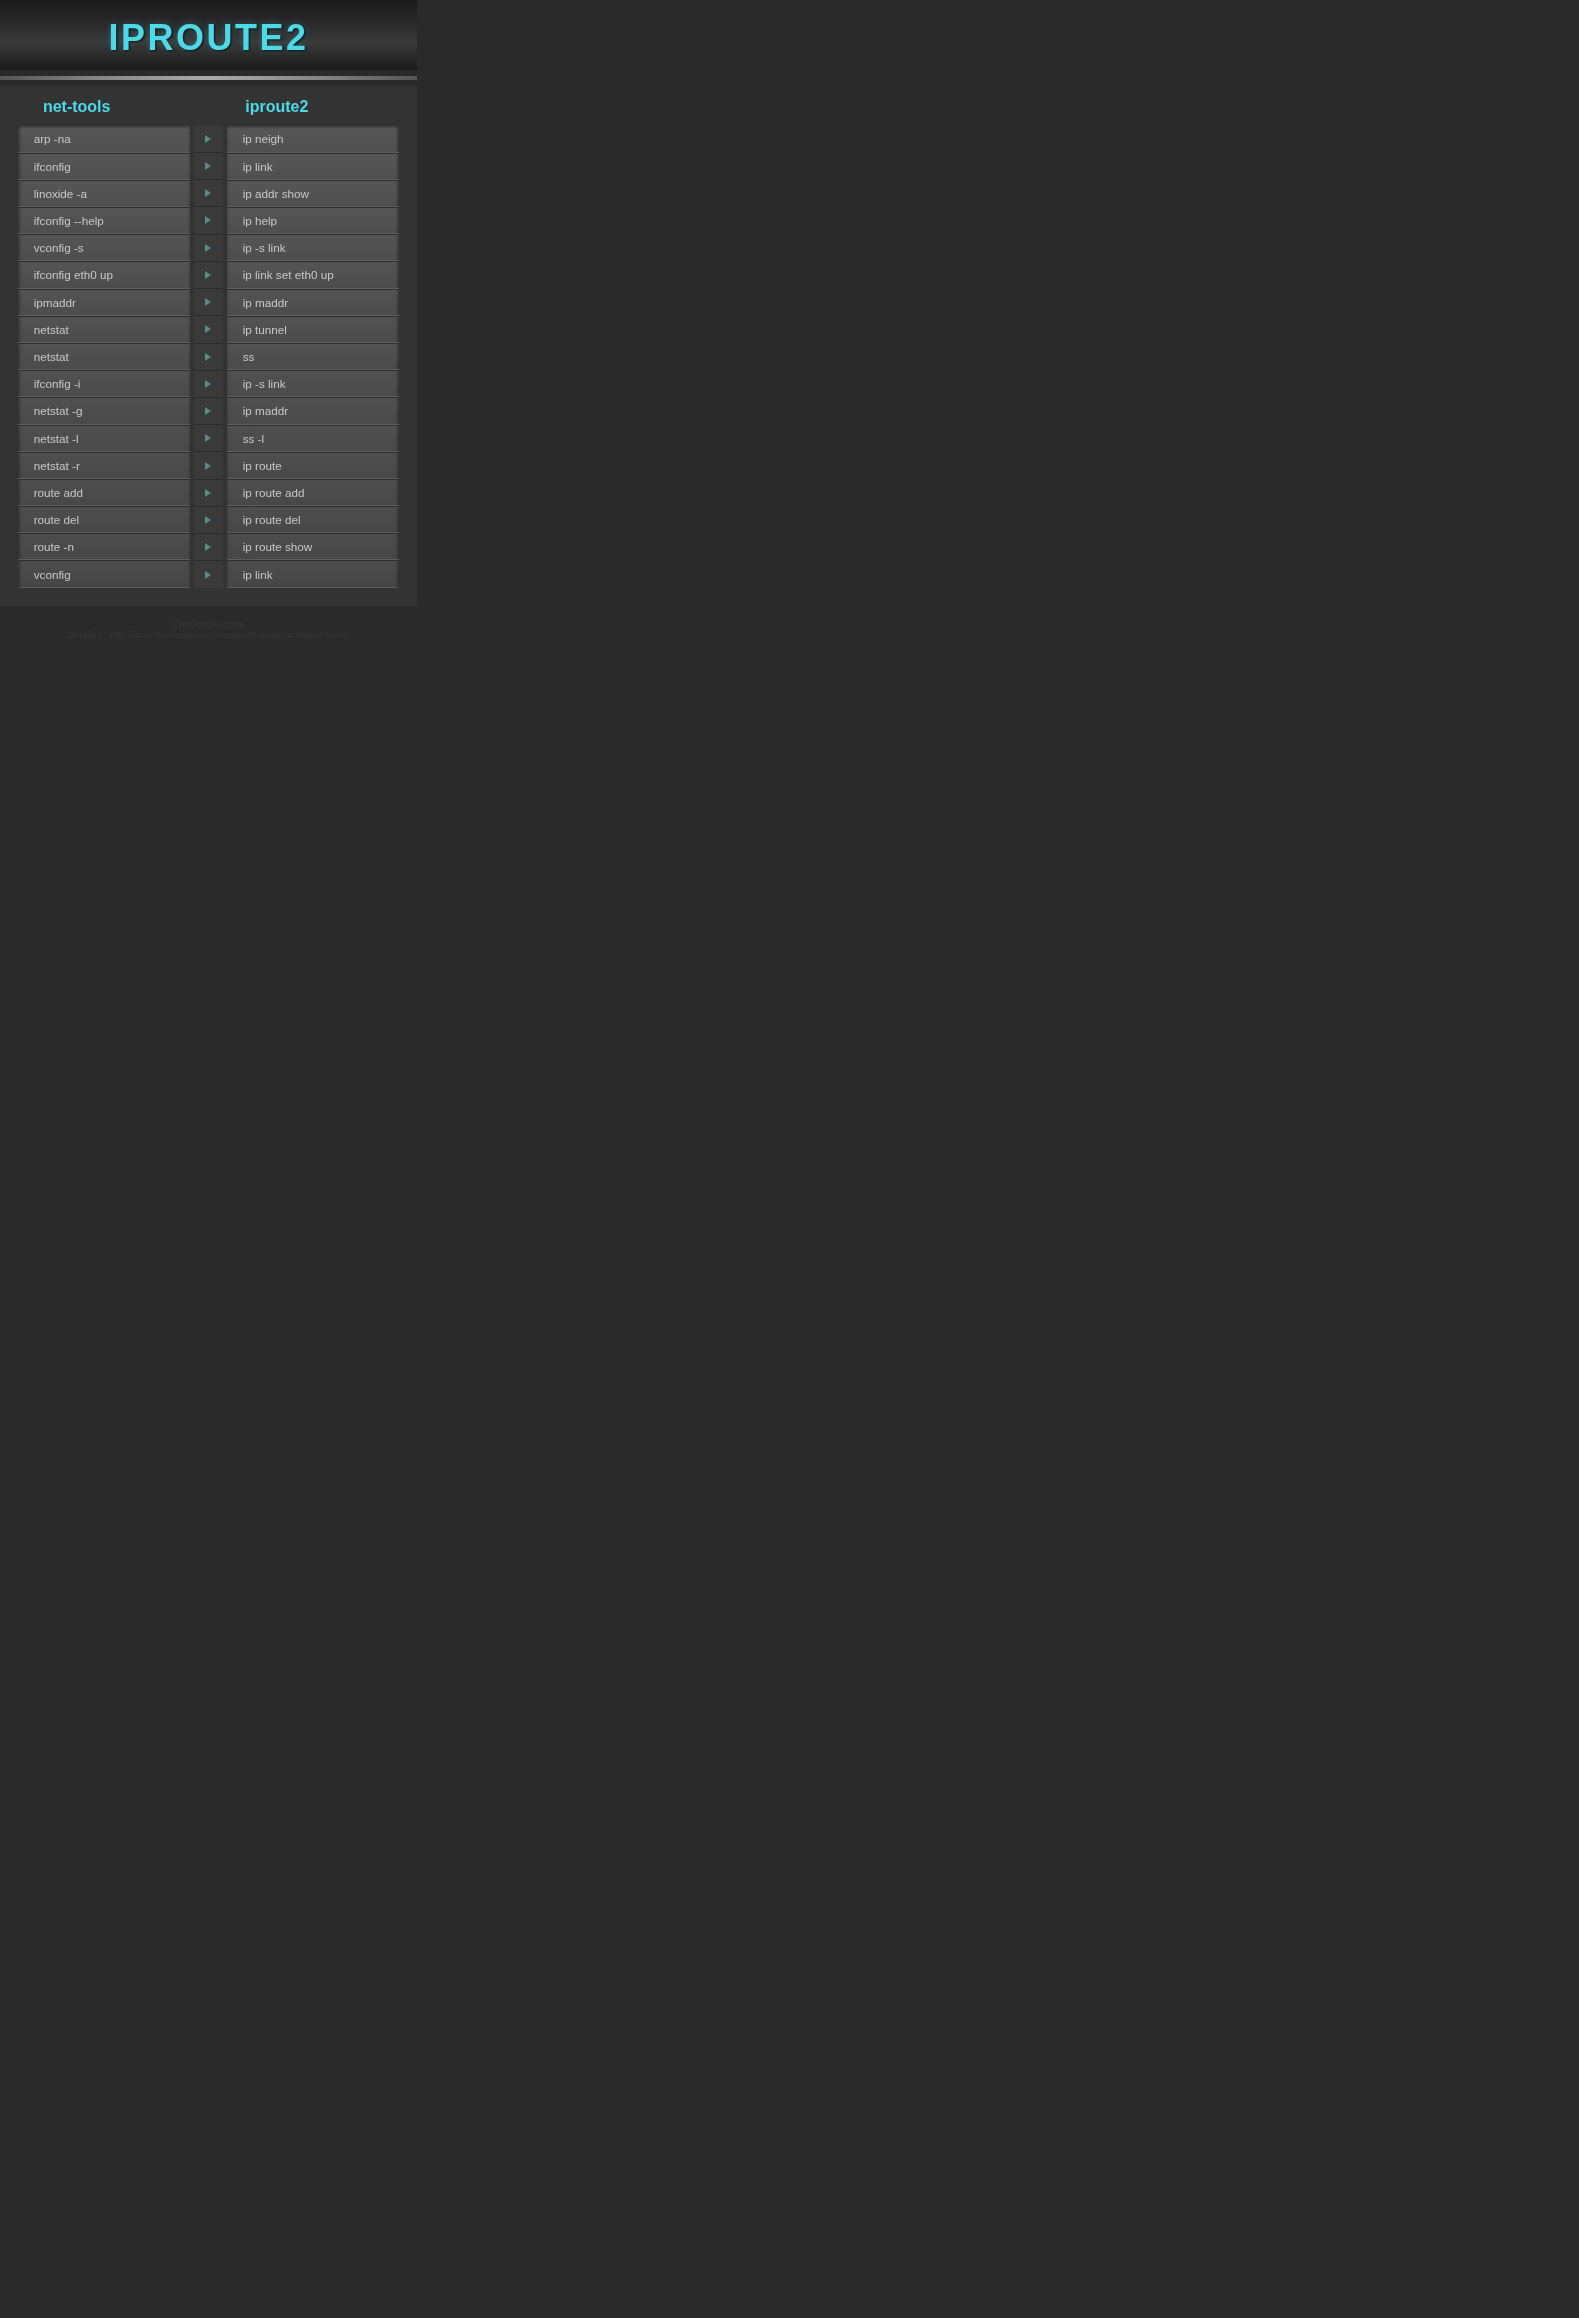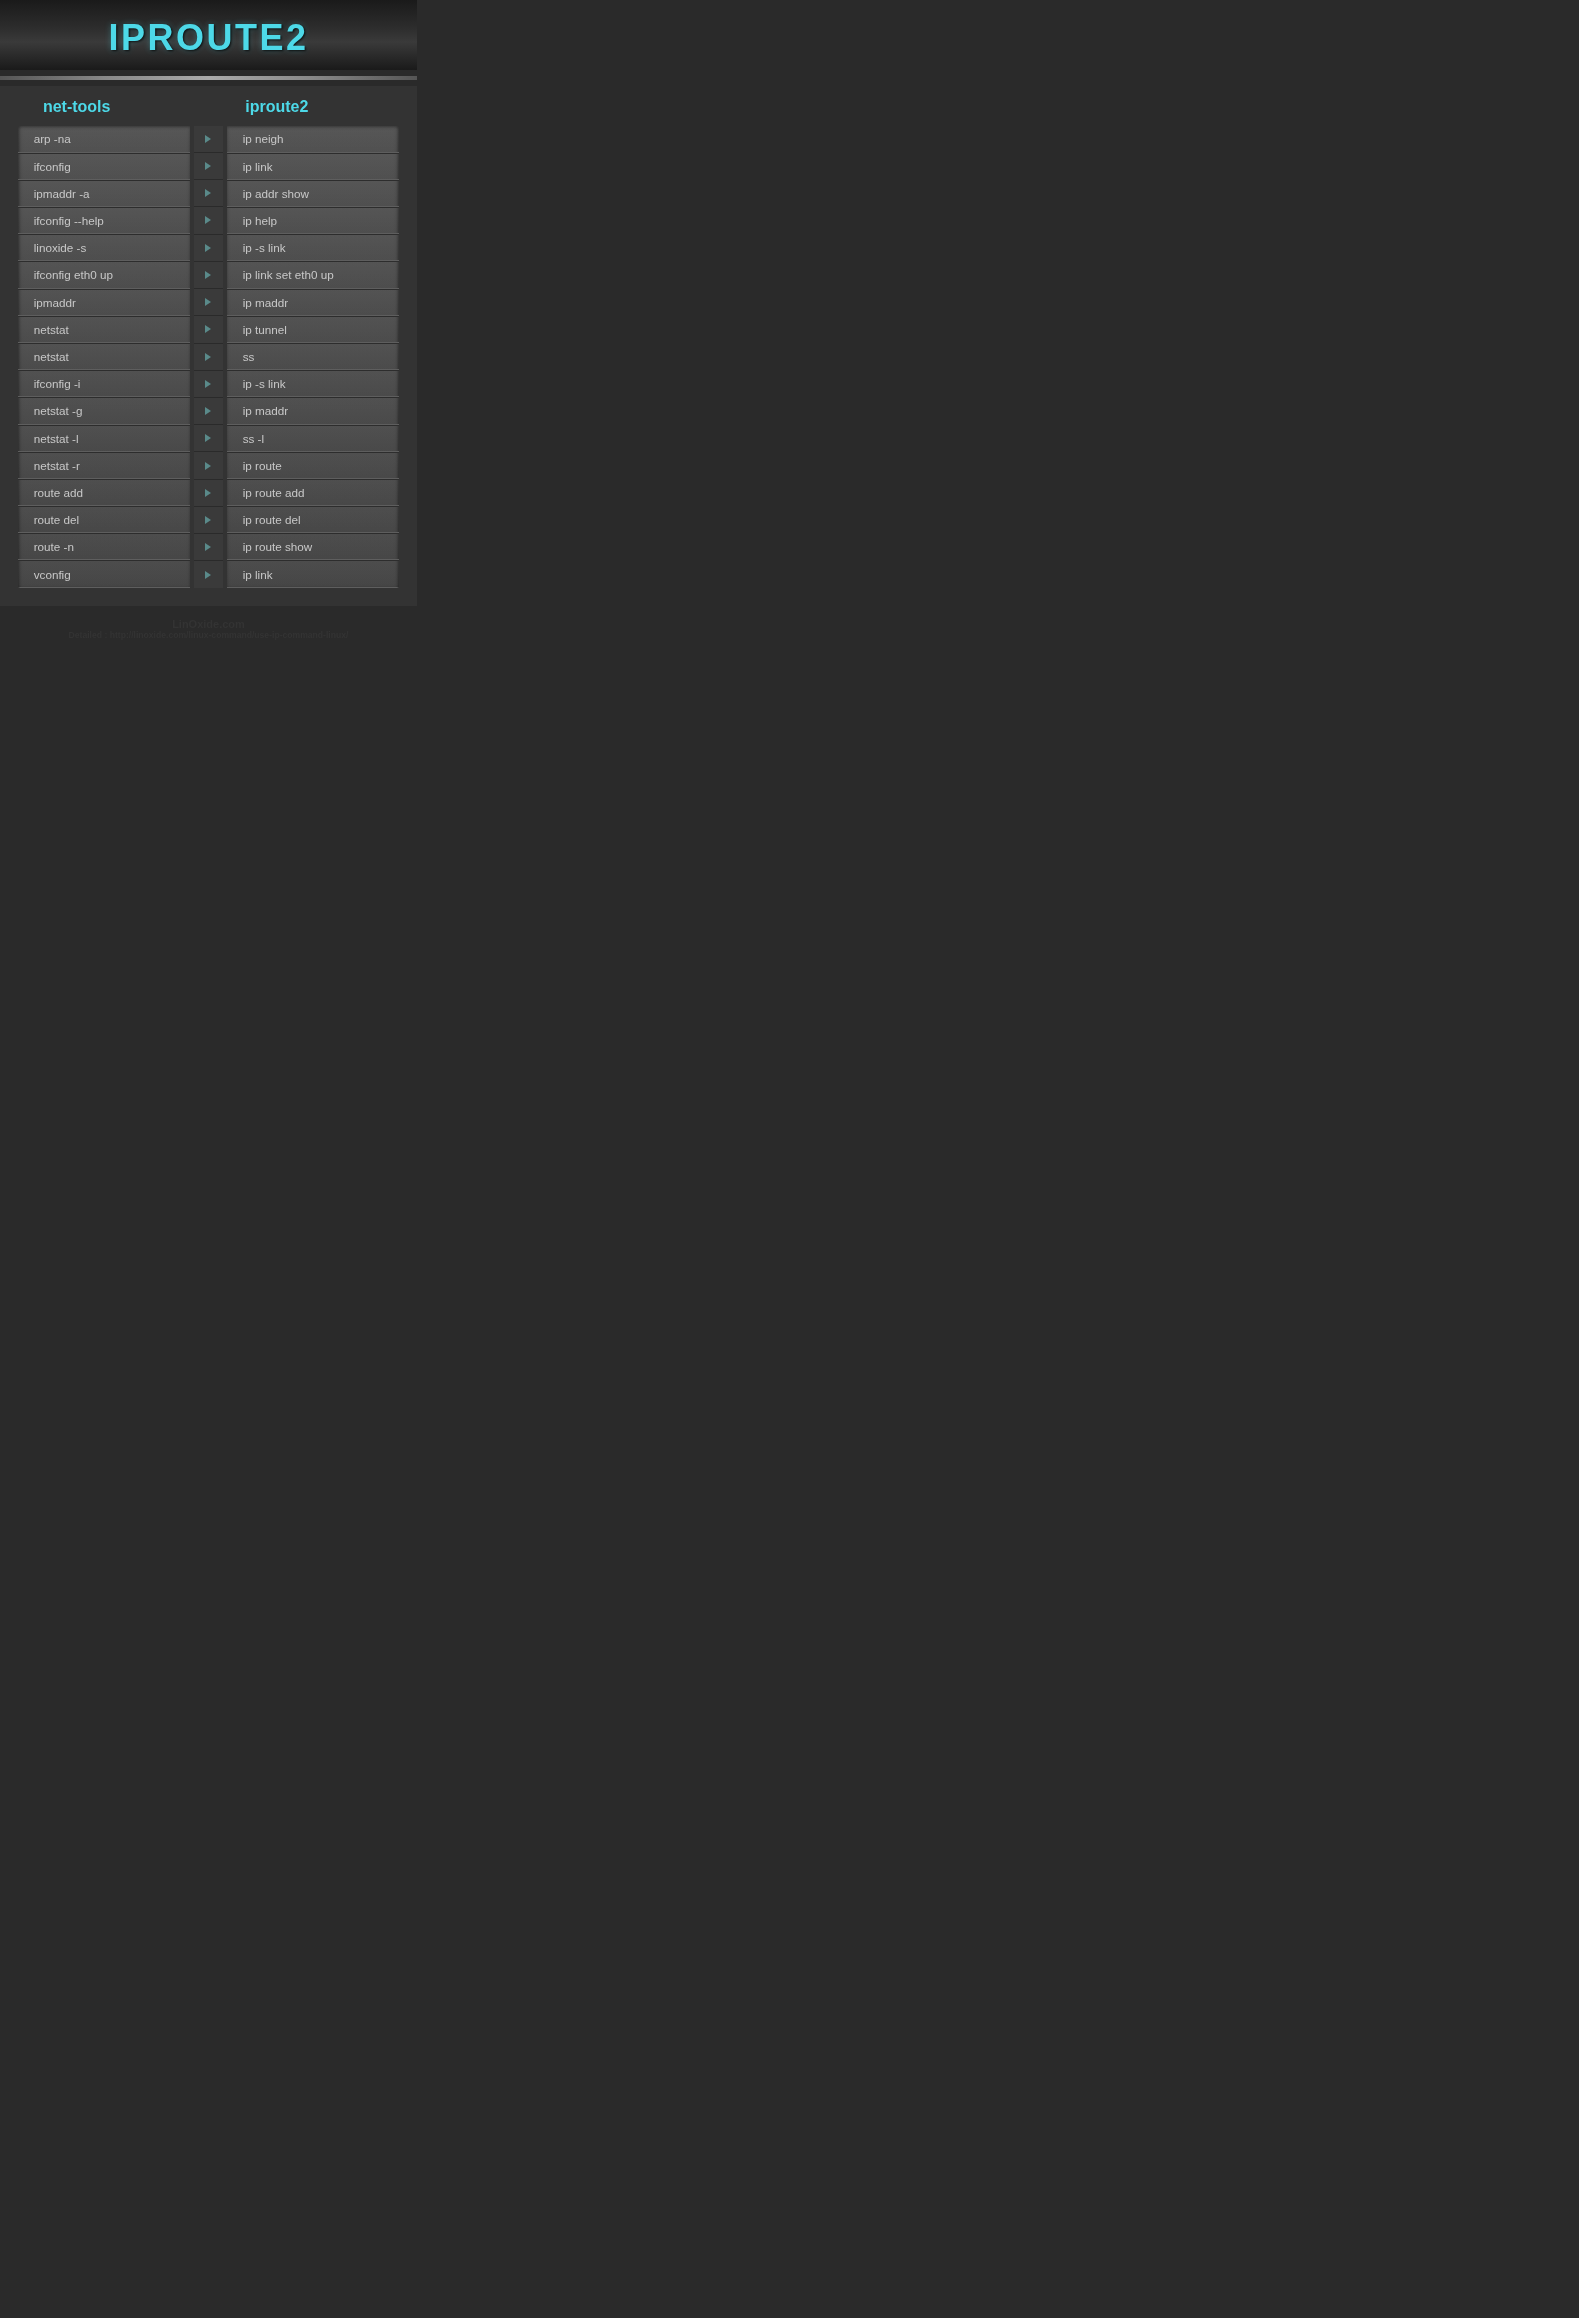--- a/index.html
+++ b/index.html
@@ -207,23 +207,23 @@
   <div class="col-headers">
     <div class="col-header">net-tools</div>
     <div class="col-header">iproute2</div>
   </div>
 
   <div class="table-container">
 
     <div class="col-left" id="left-col">
         <div class="row-cell">arp -na</div>
         <div class="row-cell">ifconfig</div>
-        <div class="row-cell">ipmaddr -a</div>
+        <div class="row-cell">linoxide -a</div>
         <div class="row-cell">ifconfig --help</div>
-        <div class="row-cell">linoxide -s</div>
+        <div class="row-cell">vconfig -s</div>
         <div class="row-cell">ifconfig eth0 up</div>
         <div class="row-cell">ipmaddr</div>
         <div class="row-cell">netstat</div>
         <div class="row-cell">netstat</div>
         <div class="row-cell">ifconfig -i</div>
         <div class="row-cell">netstat  -g</div>
         <div class="row-cell">netstat -l</div>
         <div class="row-cell">netstat -r</div>
         <div class="row-cell">route add</div>
         <div class="row-cell">route del</div>

